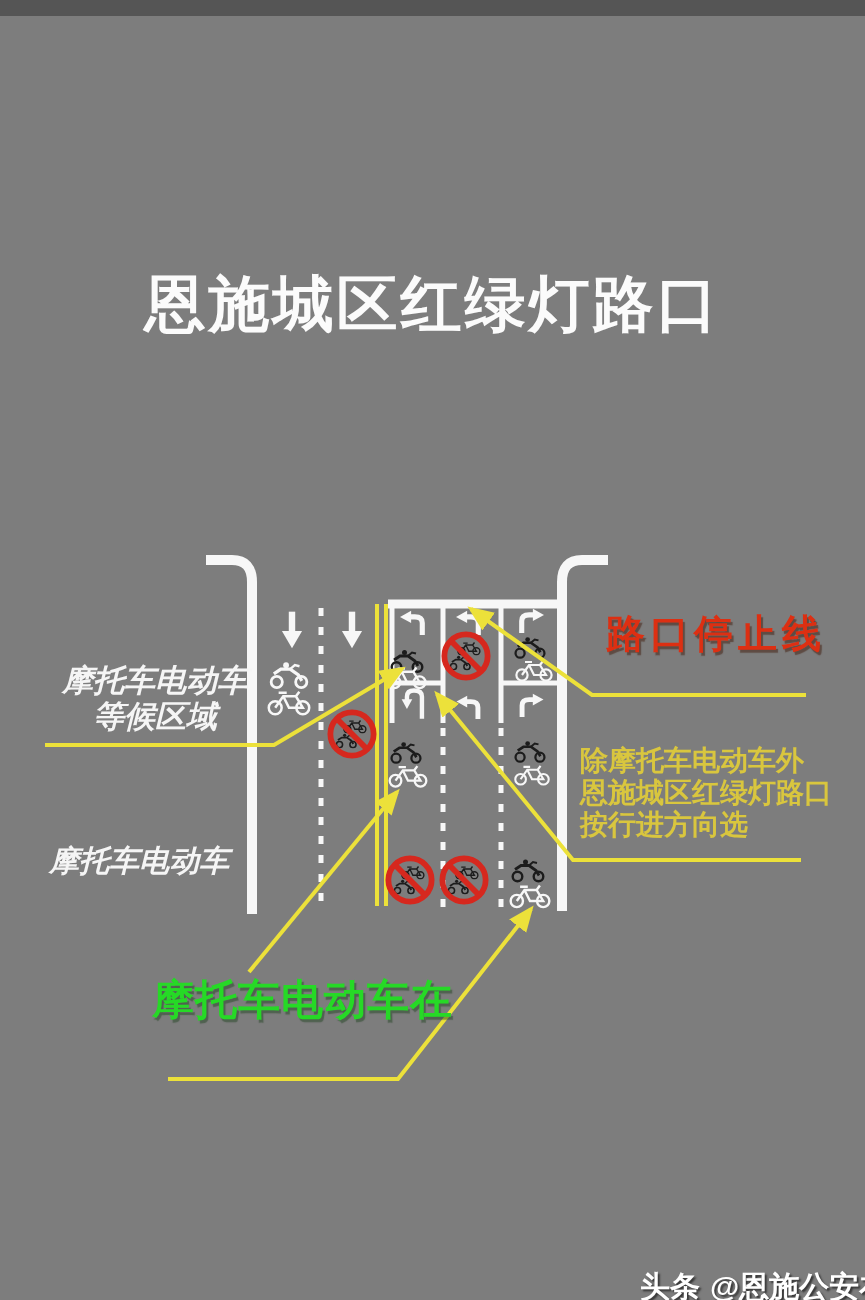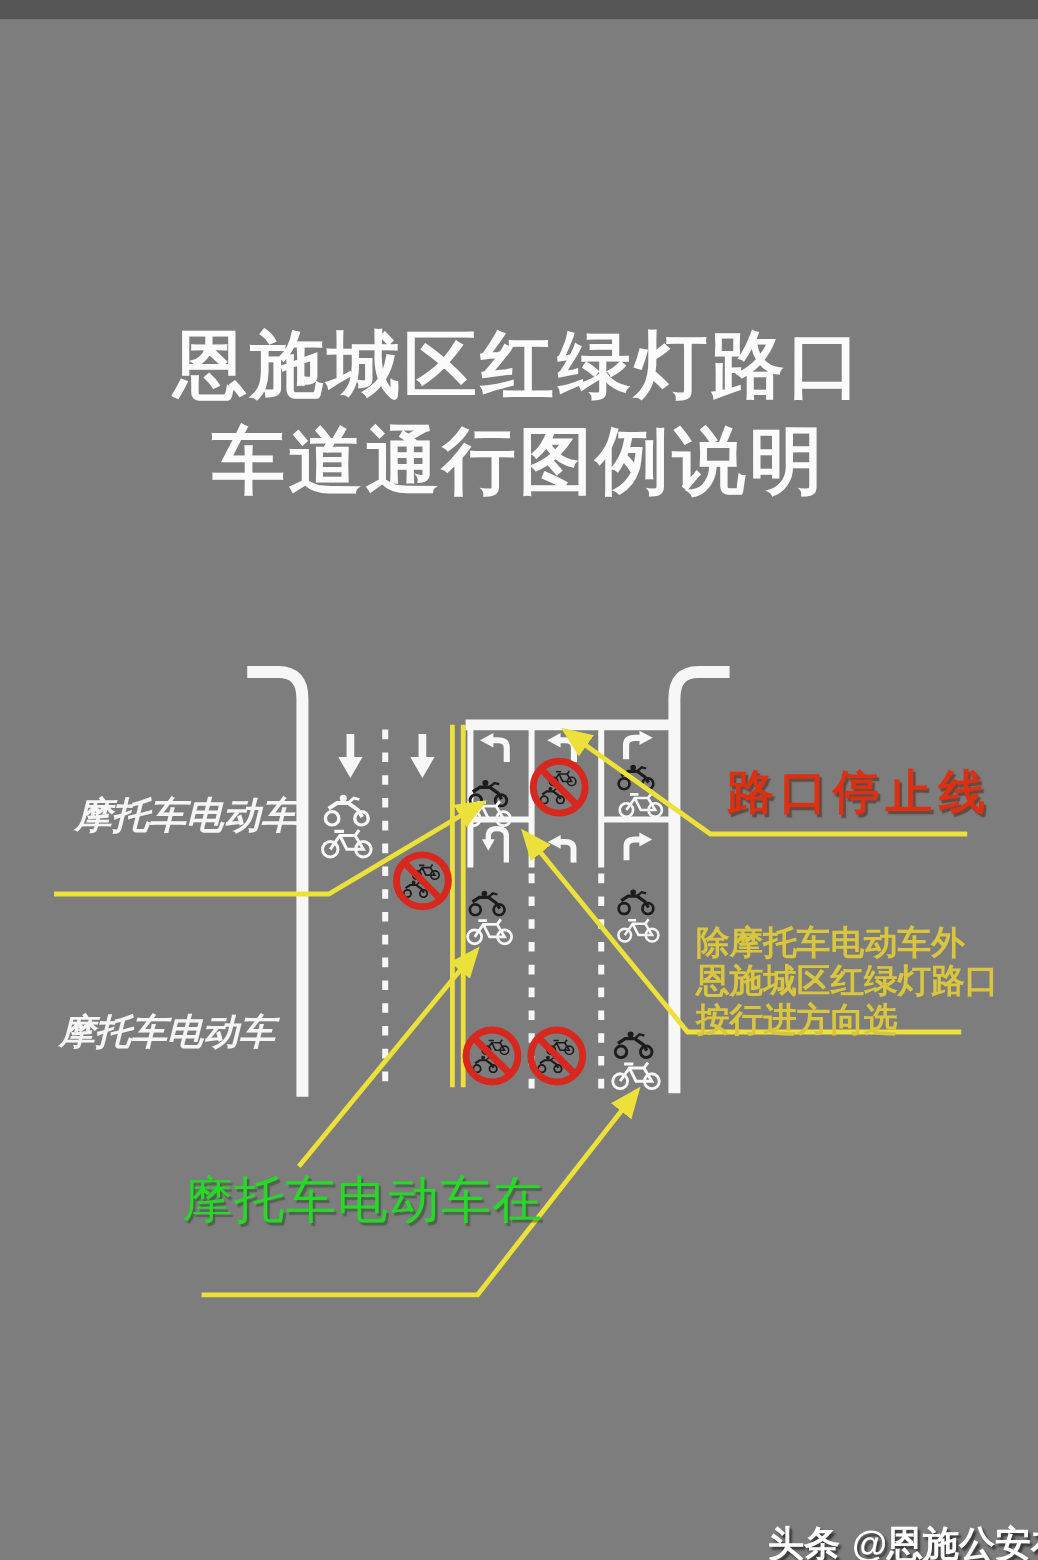--- a/index.html
+++ b/index.html
@@ -15,31 +15,31 @@
     font-family:"DejaVu Serif","Liberation Serif",serif;
     font-size:61px;font-weight:700;letter-spacing:3px;
   }
   .hand{
     font-family:"DejaVu Serif","Liberation Serif",serif;
     color:#f5f5f5;font-weight:600;font-style:italic;
   }
   .label-waiting{left:46px;top:646px;width:218px;text-align:center;font-size:31px;line-height:36px;}
   .label-start{left:49px;top:828px;font-size:30px;line-height:33px;}
   .label-separator{
-    left:580px;top:754px;font-size:28px;line-height:32px;
+    left:580px;top:729px;font-size:28px;line-height:32px;
     color:var(--label-yellow,#d9c63e);font-weight:600;
     font-family:"DejaVu Serif","Liberation Serif",serif;
   }
   .label-stopline{
-    left:606px;top:617px;font-size:39px;font-weight:900;letter-spacing:5px;
+    left:606px;top:591px;font-size:39px;font-weight:900;letter-spacing:5px;
     color:var(--stopline-label-red,#dd2f12);
     text-shadow:2px 3px 1px rgba(70,35,20,.55);
   }
   .label-rightlane{
-    left:152px;top:960px;font-size:42px;font-weight:400;line-height:47px;letter-spacing:1px;
+    left:152px;top:960px;font-size:42px;font-weight:700;line-height:47px;letter-spacing:1px;
     color:var(--lane-label-green,#26d926);
     text-shadow:2px 3px 1px rgba(35,70,35,.5);
   }
   .watermark{
     left:640px;top:1251px;font-size:30px;color:#fff;
     text-shadow:2px 2px 2px rgba(45,45,45,.9);
   }
   .watermark .brand{font-weight:900;margin-right:10px;}
   .watermark .handle{font-weight:700;}
   .w-stroke{stroke:var(--road-white,#f7f7f7);}
@@ -148,24 +148,24 @@
     <use href="#sym-ban" x="439" y="839" width="50" height="50"></use>
 
     <polyline points="45,729 274,729 402,653" fill="none" class="y-stroke" stroke-width="4" marker-end="url(#yhead)"></polyline>
     <polyline points="806,679 592,679 471,593" fill="none" class="y-stroke" stroke-width="4" marker-end="url(#yhead)"></polyline>
     <polyline points="801,844 573,844 437,678" fill="none" class="y-stroke" stroke-width="4" marker-end="url(#yhead)"></polyline>
     <polyline points="168,1063 398,1063 531,893" fill="none" class="y-stroke" stroke-width="4" marker-end="url(#yhead)"></polyline>
     <polyline points="249,956 397,776" fill="none" class="y-stroke" stroke-width="4" marker-end="url(#yhead)"></polyline>
   </svg>
 
   <div class="txt title-line" style="top:248px">恩施城区红绿灯路口</div>
-  <div class="txt title-line" style="top:328px">车道通行图例说明</div>
 
   <div class="txt hand label-waiting">
     <div>摩托车电动车</div>
+    <div>等候区域</div>
   </div>
 
   <div class="txt label-stopline">路口停止线</div>
 
   <div class="txt label-separator">
     <div>除摩托车电动车外</div>
     <div>恩施城区红绿灯路口</div>
     <div>按行进方向选</div>
   </div>
 

